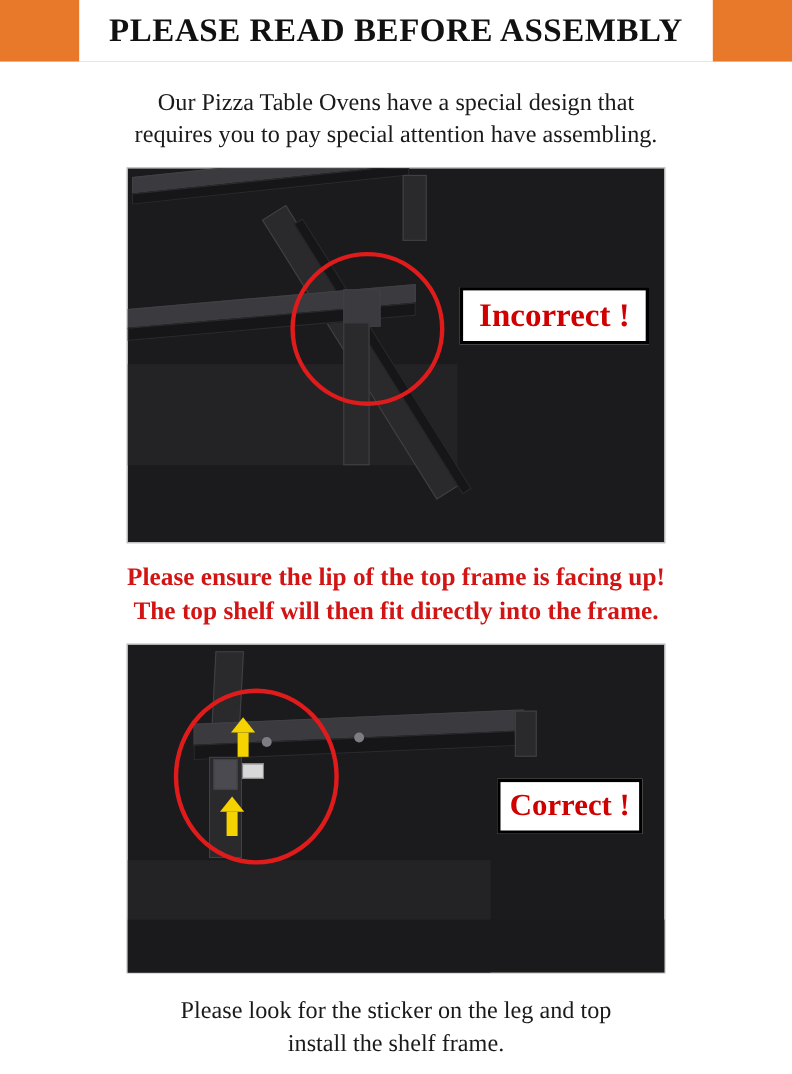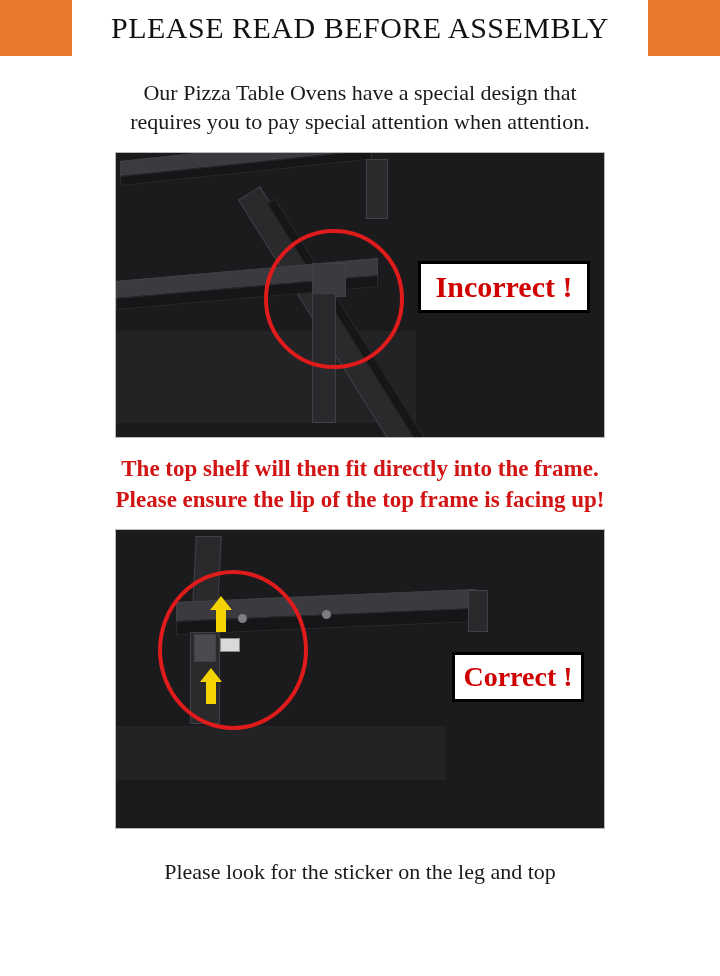--- a/index.html
+++ b/index.html
@@ -29,20 +29,21 @@
   .header-inner {
     position: absolute;
     left: 72px;
     top: 0;
     width: 576px;
     height: 56px;
     background: #ffffff;
     display: flex;
     align-items: center;
     justify-content: center;
+    font-weight: bold;
   }
   .header-title {
     font-family: "Liberation Serif", serif;
     font-size: 30px;
     letter-spacing: 0.5px;
     color: #111111;
     white-space: nowrap;
   }
 
   
@@ -58,21 +59,21 @@
   
   .photo-panel {
     position: relative;
     background: #ffffff;
     border: 1px solid #b9b9b9;
     box-sizing: border-box;
     overflow: hidden;
   }
   #panel-incorrect {
     width: 490px;
-    height: 286px;
+    height: 342px;
     margin: 16px auto 0 auto;
   }
   #panel-correct {
     width: 490px;
     height: 300px;
     margin: 14px auto 0 auto;
   }
   .photo-img {
     position: absolute;
     inset: 0;
@@ -163,39 +164,39 @@
     color: #d21414;
     font-weight: bold;
     font-size: 23px;
     line-height: 1.33;
     font-family: "Liberation Serif", serif;
   }
 
   
   .footer-note {
     width: 660px;
-    margin: 28px auto 0 auto;
+    margin: 18px auto 0 auto;
     text-align: center;
     font-size: 22px;
     line-height: 1.34;
     color: #1a1a1a;
   }
 </style>
 </head>
 <body>
 
 <div class="header-band">
   <div class="header-inner">
     <div class="header-title">PLEASE READ BEFORE ASSEMBLY</div>
   </div>
 </div>
 
 <div class="intro">
   <div>Our Pizza Table Ovens have a special design that</div>
-  <div>requires you to pay special attention when attention.</div>
+  <div>requires you to pay special attention have assembling.</div>
 </div>
 
 <div class="photo-panel" id="panel-incorrect">
   <div class="photo-img">
     <div class="bg-dark"></div>
 
     <div class="floor" style="left:0; top:178px; width:300px; height:92px;"></div>
 
     <div class="metal light" style="left:4px; top:8px; width:252px; height:16px; transform: skewY(-6deg); transform-origin: left center;"></div>
     <div class="metal dark" style="left:4px; top:23px; width:252px; height:10px; transform: skewY(-6deg); transform-origin: left center;"></div>
@@ -213,22 +214,22 @@
 
     <div class="metal" style="left:196px; top:140px; width:24px; height:130px;"></div>
 
     <div class="red-circle" style="left:148px; top:76px; width:140px; height:140px;"></div>
   </div>
 
   <div class="callout" id="callout-incorrect">Incorrect !</div>
 </div>
 
 <div class="red-note">
+  <div>Please ensure the lip of the top frame is facing up!</div>
   <div>The top shelf will then fit directly into the frame.</div>
-  <div>Please ensure the lip of the top frame is facing up!</div>
 </div>
 
 <div class="photo-panel" id="panel-correct">
   <div class="photo-img">
     <div class="bg-dark"></div>
 
     <div class="floor" style="left:0; top:196px; width:330px; height:104px;"></div>
     <div class="floor" style="left:0; top:250px; width:490px; height:50px; background:#1a1a1c;"></div>
 
     <div class="metal" style="left:78px; top:6px; width:26px; height:70px; transform: skewX(-3deg);"></div>
@@ -255,13 +256,14 @@
     </div>
 
     <div class="red-circle" style="left:42px; top:40px; width:150px; height:160px;"></div>
   </div>
 
   <div class="callout" id="callout-correct">Correct !</div>
 </div>
 
 <div class="footer-note">
   <div>Please look for the sticker on the leg and top</div>
+  <div>install the shelf frame.</div>
 </div>
 
 </body></html>

